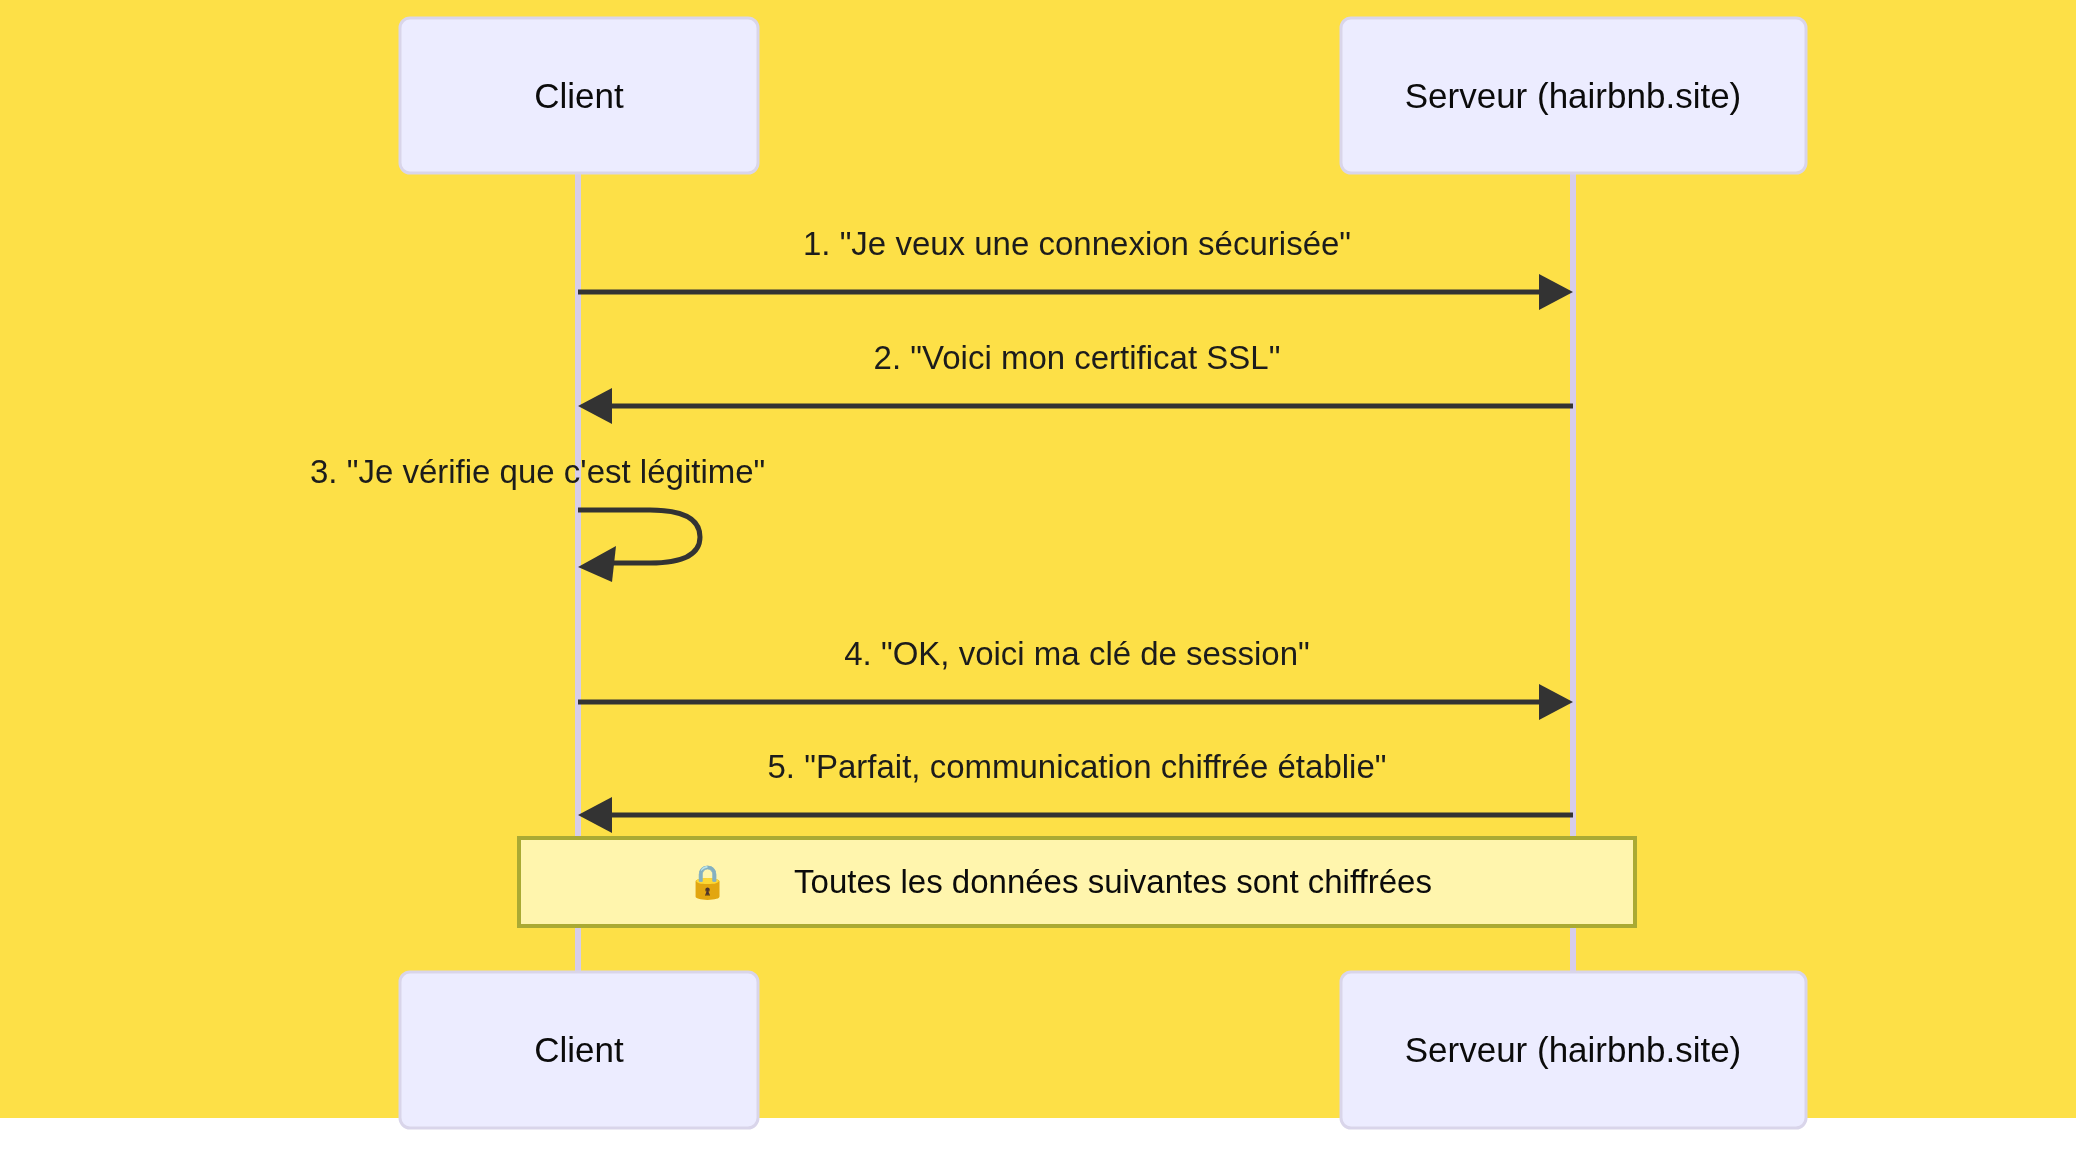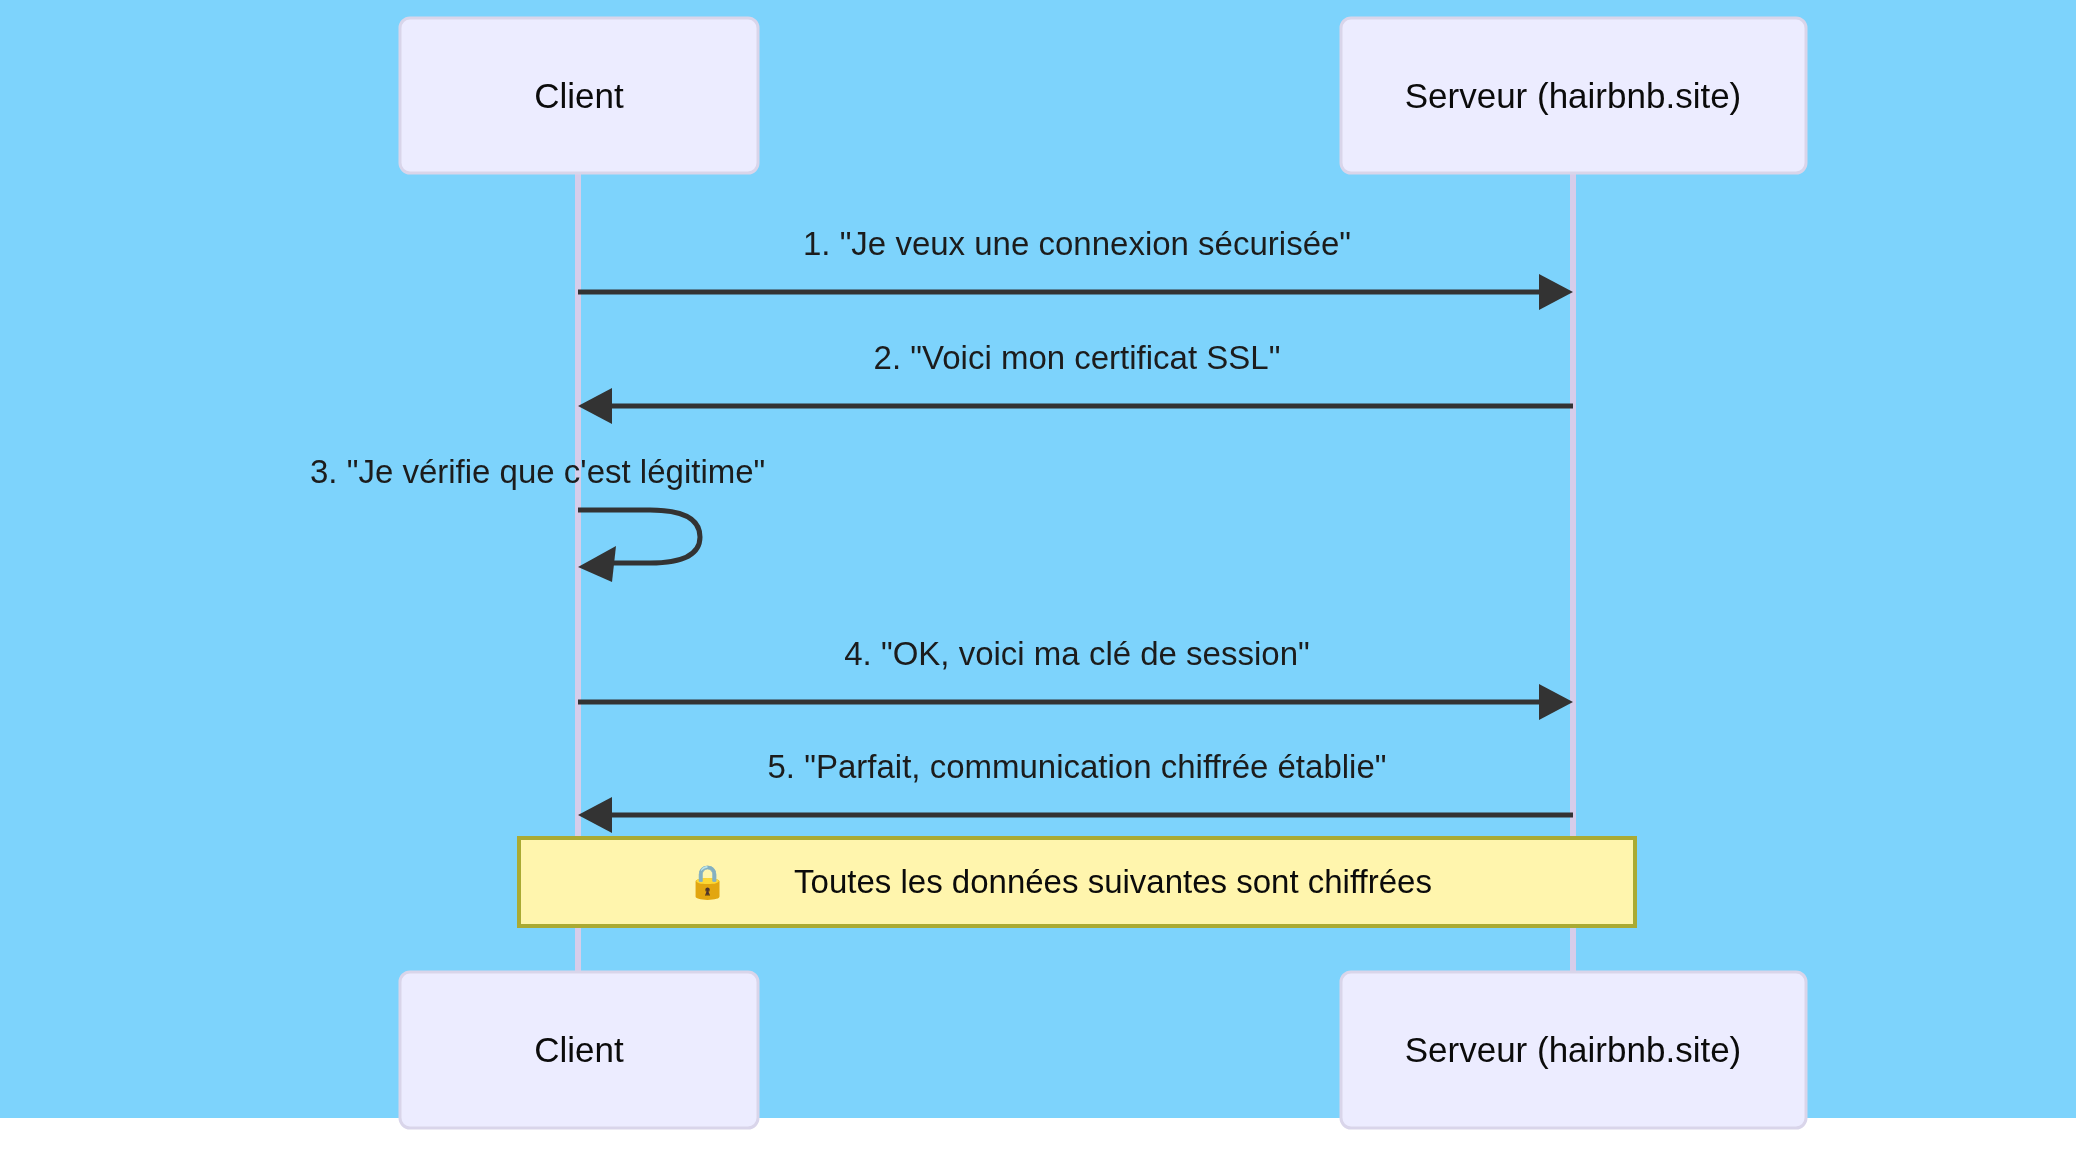--- a/index.html
+++ b/index.html
@@ -11,21 +11,21 @@
   body {
     font-family: "Liberation Sans", sans-serif;
     width: 2076px;
     height: 1155px;
     overflow: hidden;
   }
   #diagram-root {
     position: relative;
     width: 2076px;
     height: 1118px;
-    background: #7dd3fc;
+    background: #fde047;
   }
   svg.diagram-canvas {
     position: absolute;
     top: 0;
     left: 0;
     width: 2076px;
     height: 1155px;
   }
   .actor-label {
     font-family: "Liberation Sans", sans-serif;

